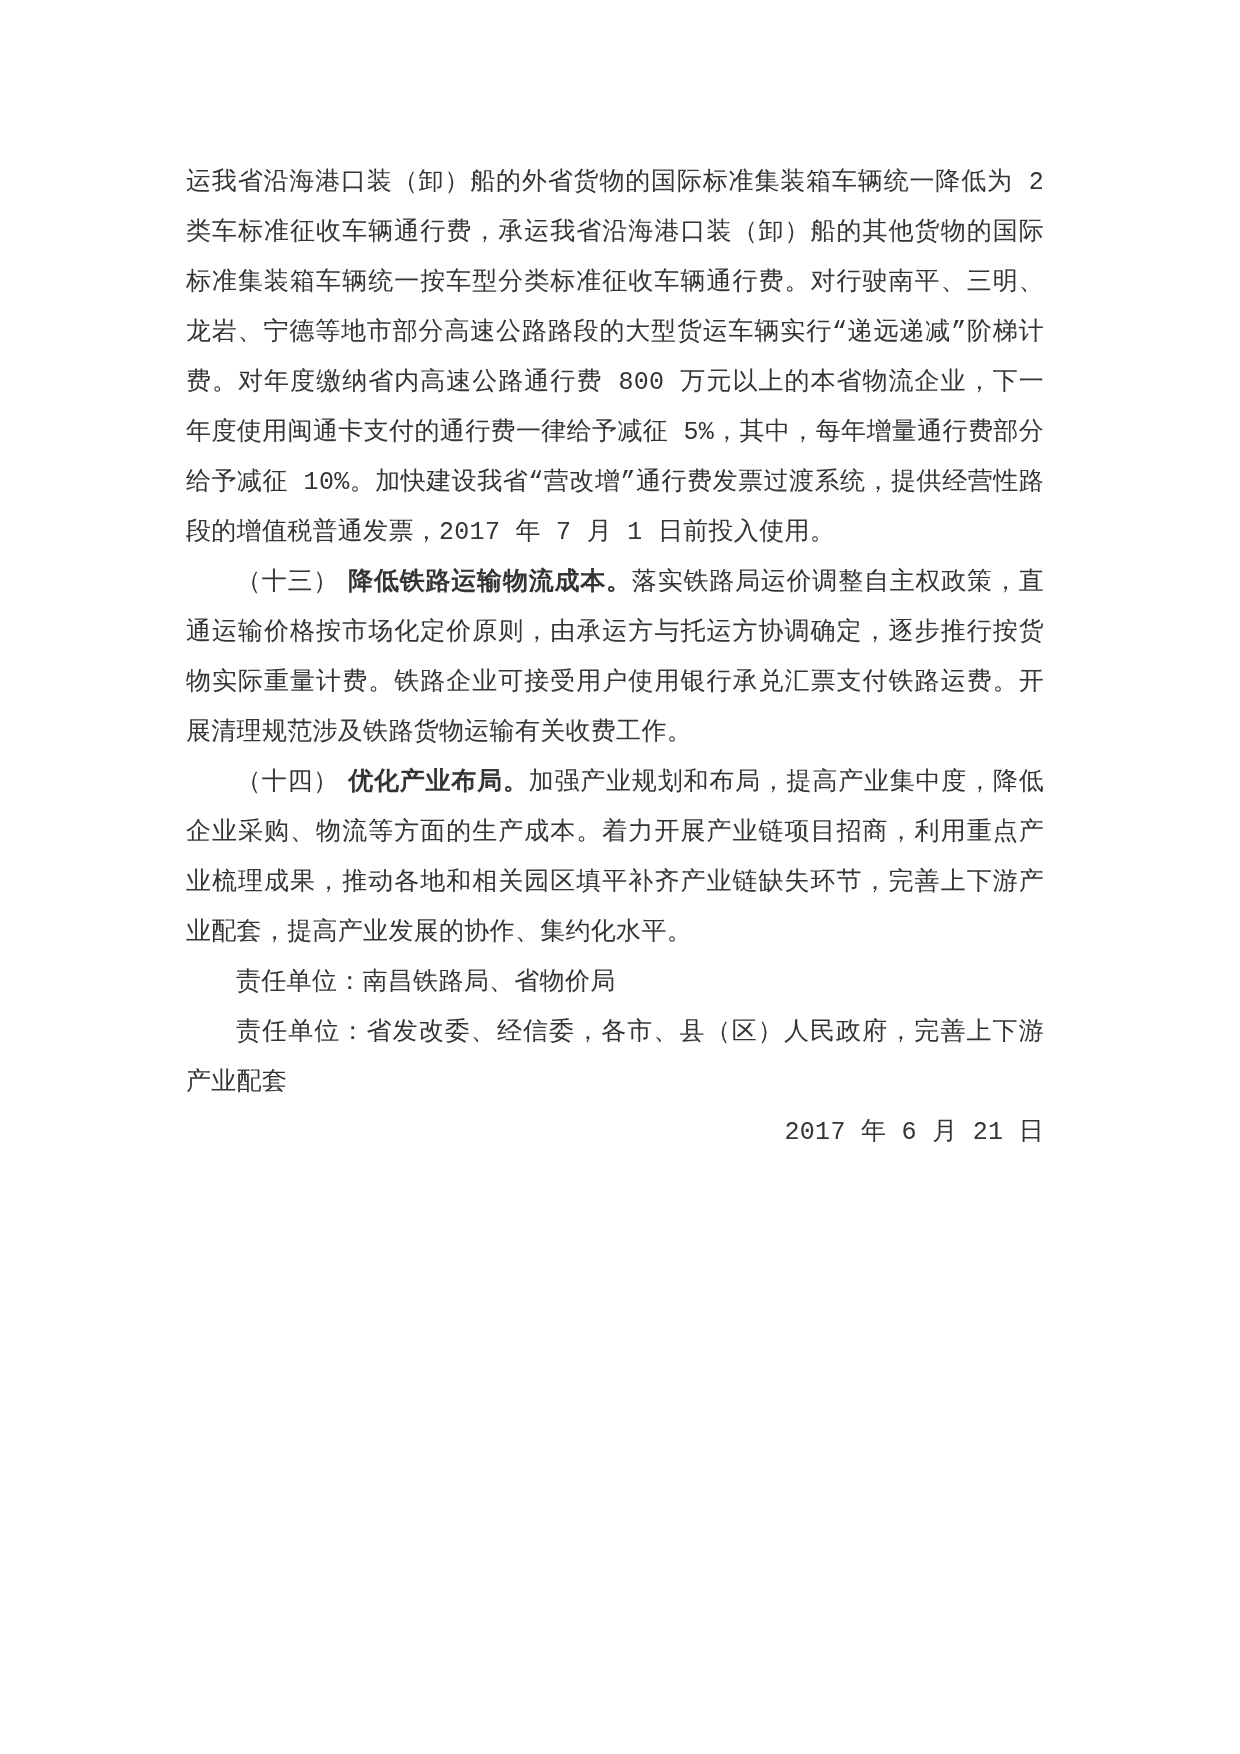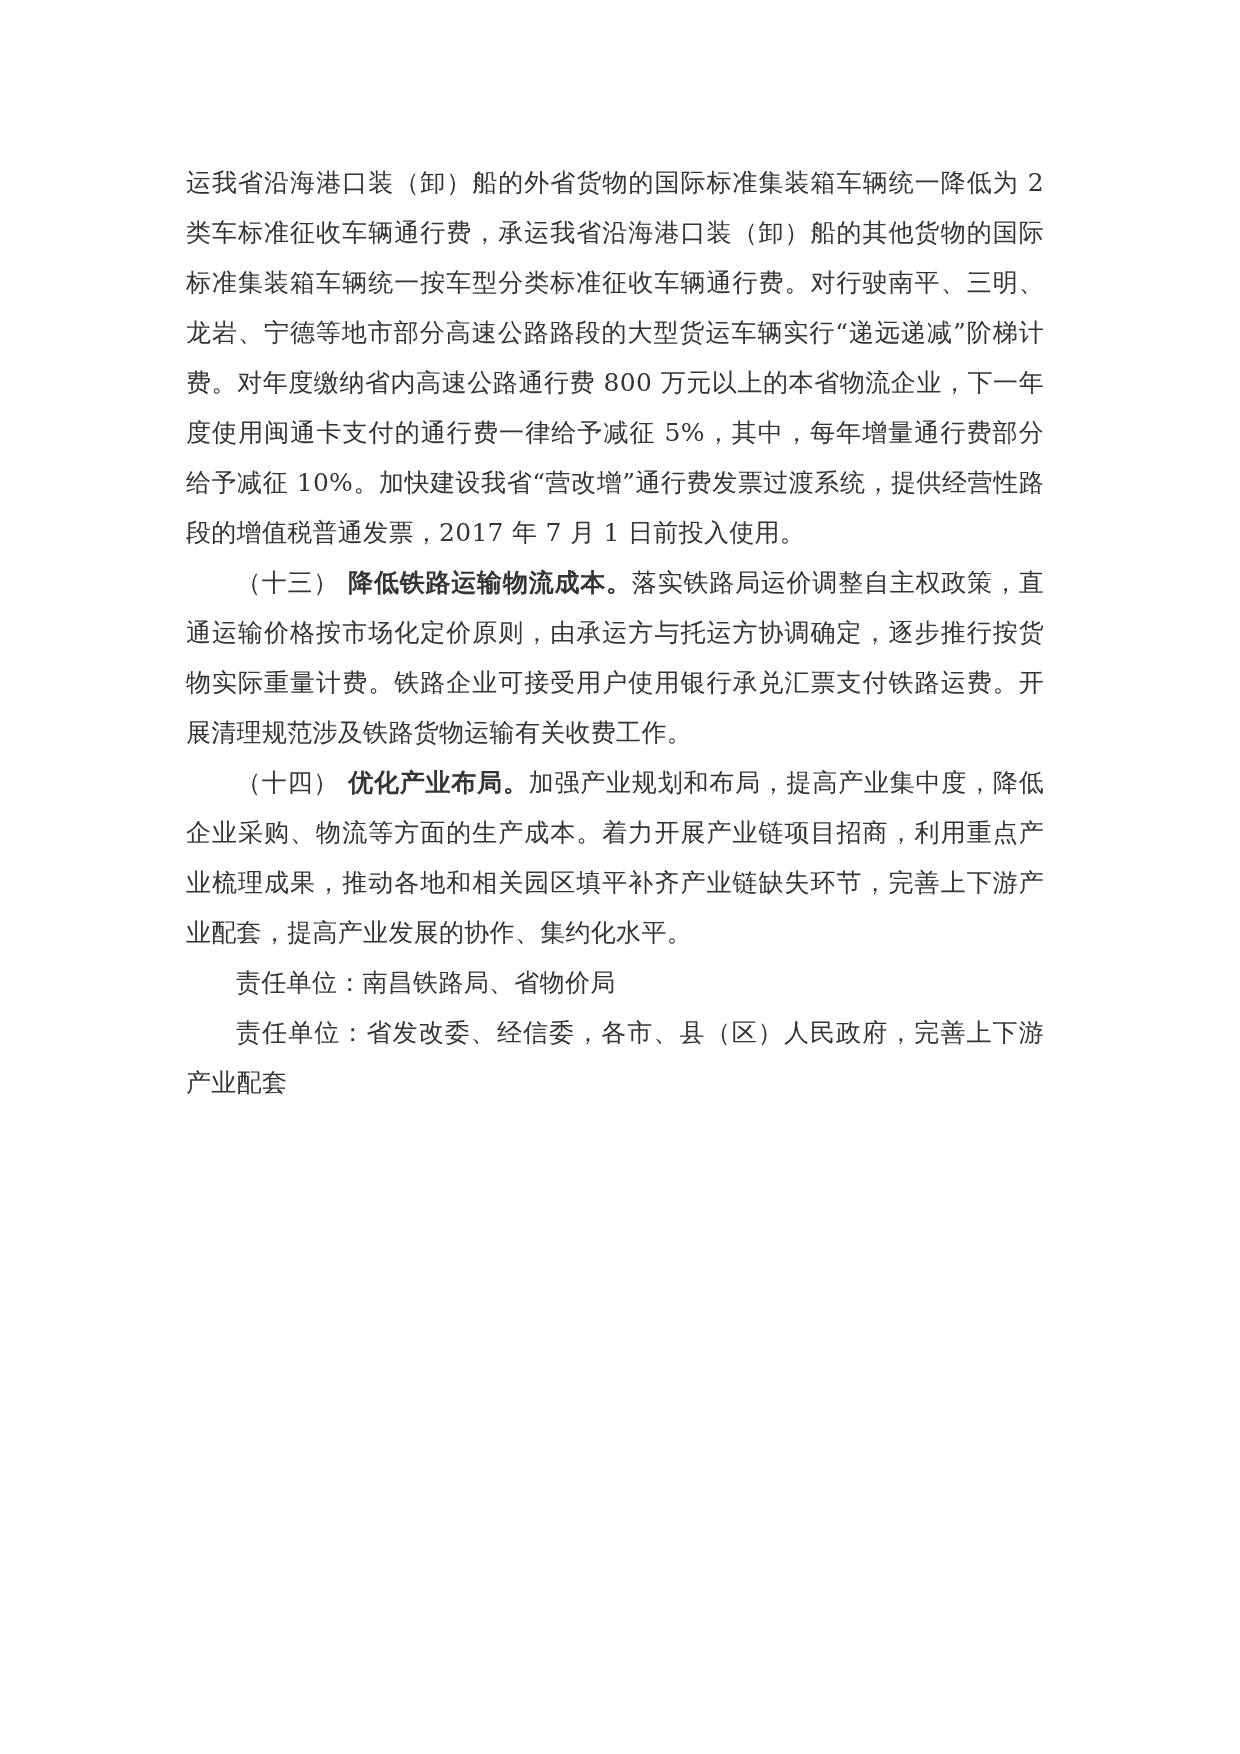--- a/index.html
+++ b/index.html
@@ -30,20 +30,21 @@
     font-size: 25px;
     line-height: 50px;
     color: #343434;
     text-align: justify;
     text-justify: inter-character;
     letter-spacing: 0.3px;
   }
   .content p {
     margin: 0;
     padding: 0;
+    font-family: Liberation Mono, monospace;
   }
   .indent {
     text-indent: 2em;
   }
   .section-title {
     font-weight: bold;
     margin-left: 9px;
   }
   .sign {
     text-align: right;
@@ -61,15 +62,16 @@
 
     <p class="body-par indent"><span>（十三）</span><span class="section-title">降低铁路运输物流成本。</span><span>落实铁路局运价调整自主权政策，直通运输价格按市场化定价原则，由承运方与托运方协调确定，逐步推行按货物实际重量计费。铁路企业可接受用户使用银行承兑汇票支付铁路运费。开展清理规范涉及铁路货物运输有关收费工作。</span></p>
 
     <p class="body-par indent"><span>（十四）</span><span class="section-title">优化产业布局。</span><span>加强产业规划和布局，提高产业集中度，降低企业采购、物流等方面的生产成本。着力开展产业链项目招商，利用重点产业梳理成果，推动各地和相关园区填平补齐产业链缺失环节，完善上下游产业配套，提高产业发展的协作、集约化水平。</span></p>
 
     <p class="body-par indent">责任单位：南昌铁路局、省物价局</p>
 
     <p class="body-par indent">责任单位：省发改委、经信委，各市、县（区）人民政府，完善上下游产业配套</p>
 
 
+    <p class="sign">2017 年 6 月 21 日</p>
 
   </div>
 </div>
 
 </body></html>

